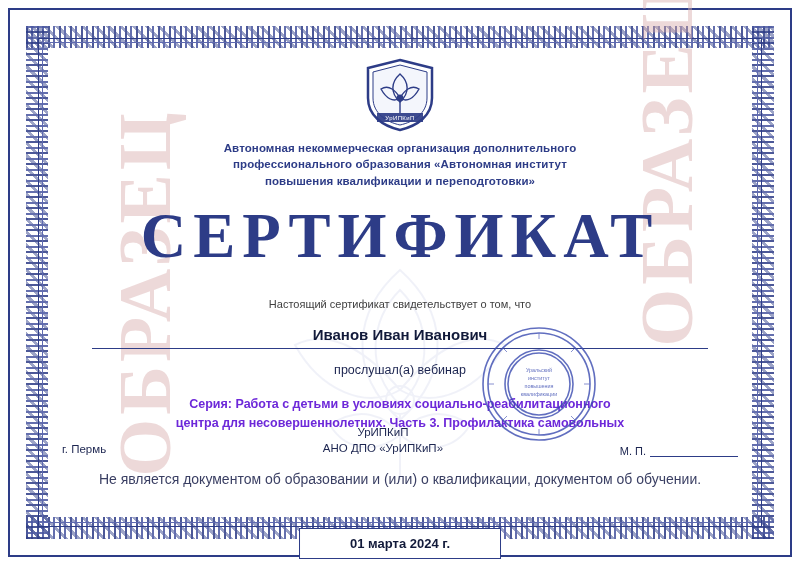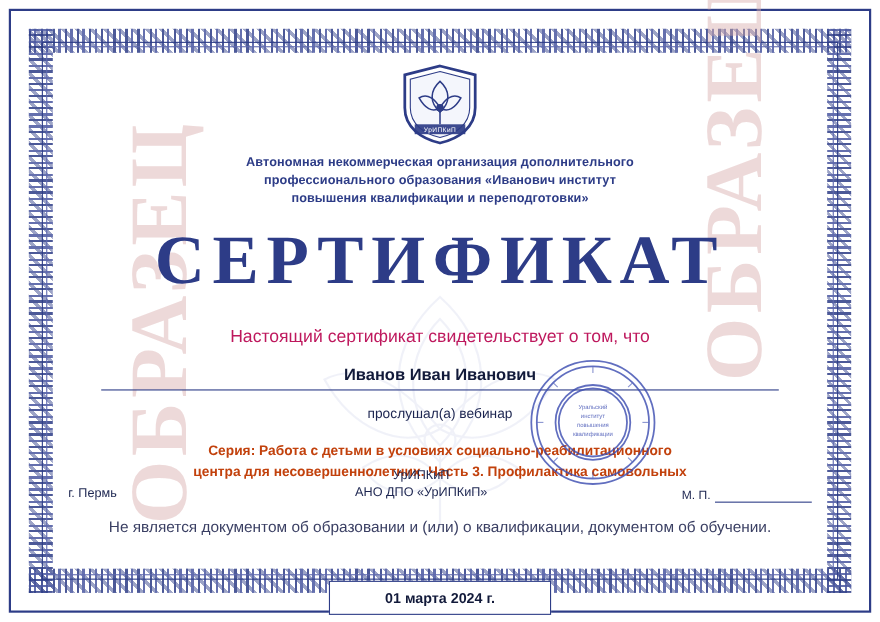--- a/index.html
+++ b/index.html
@@ -159,22 +159,22 @@
     font-family: "Liberation Serif", serif;
     font-size: 63px;
     font-weight: bold;
     color: #2d3c87;
     letter-spacing: 7px;
     line-height: 1;
   }
 
   .subtitle {
     margin-top: 30px;
-    font-size: 16px;
-    color: #be185d;
+    font-size: 11px;
+    color: #404040;
   }
 
   .recipient-wrap {
     margin-top: 16px;
     padding: 0 40px;
   }
   .recipient {
     font-size: 15px;
     font-weight: bold;
     color: #121a3a;
@@ -186,21 +186,21 @@
     margin-top: 14px;
     font-size: 12.5px;
     color: #1c2550;
   }
 
   .course {
     margin: 18px auto 0;
     width: 480px;
     font-size: 12.5px;
     font-weight: bold;
-    color: #c2410c;
+    color: #6d28d9;
     line-height: 1.55;
   }
 
   
   .sig-row {
     position: absolute;
     left: 10px;
     right: 10px;
     bottom: 56px;
     display: flex;
@@ -312,21 +312,21 @@
           <path d="M37 41 L37 55"></path>
           <circle cx="37" cy="40" r="3.5" fill="#2d3c87" stroke="none"></circle>
         </g>
         <rect x="14" y="55" width="46" height="9" fill="#2d3c87" opacity=".92"></rect>
         <text x="37" y="62" text-anchor="middle" font-family="Liberation Sans, sans-serif" font-size="6" fill="#ffffff" letter-spacing="0.4">УрИПКиП</text>
       </svg>
     </div>
 
     <div class="org-name">
       <div>Автономная некоммерческая организация дополнительного</div>
-      <div>профессионального образования «Иванович институт</div>
+      <div>профессионального образования «Автономная институт</div>
       <div>повышения квалификации и переподготовки»</div>
     </div>
 
     <div class="title">СЕРТИФИКАТ</div>
 
     <div class="subtitle">Настоящий сертификат свидетельствует о том, что</div>
 
     <div class="recipient-wrap">
       <div class="recipient">Иванов Иван Иванович</div>
     </div>

